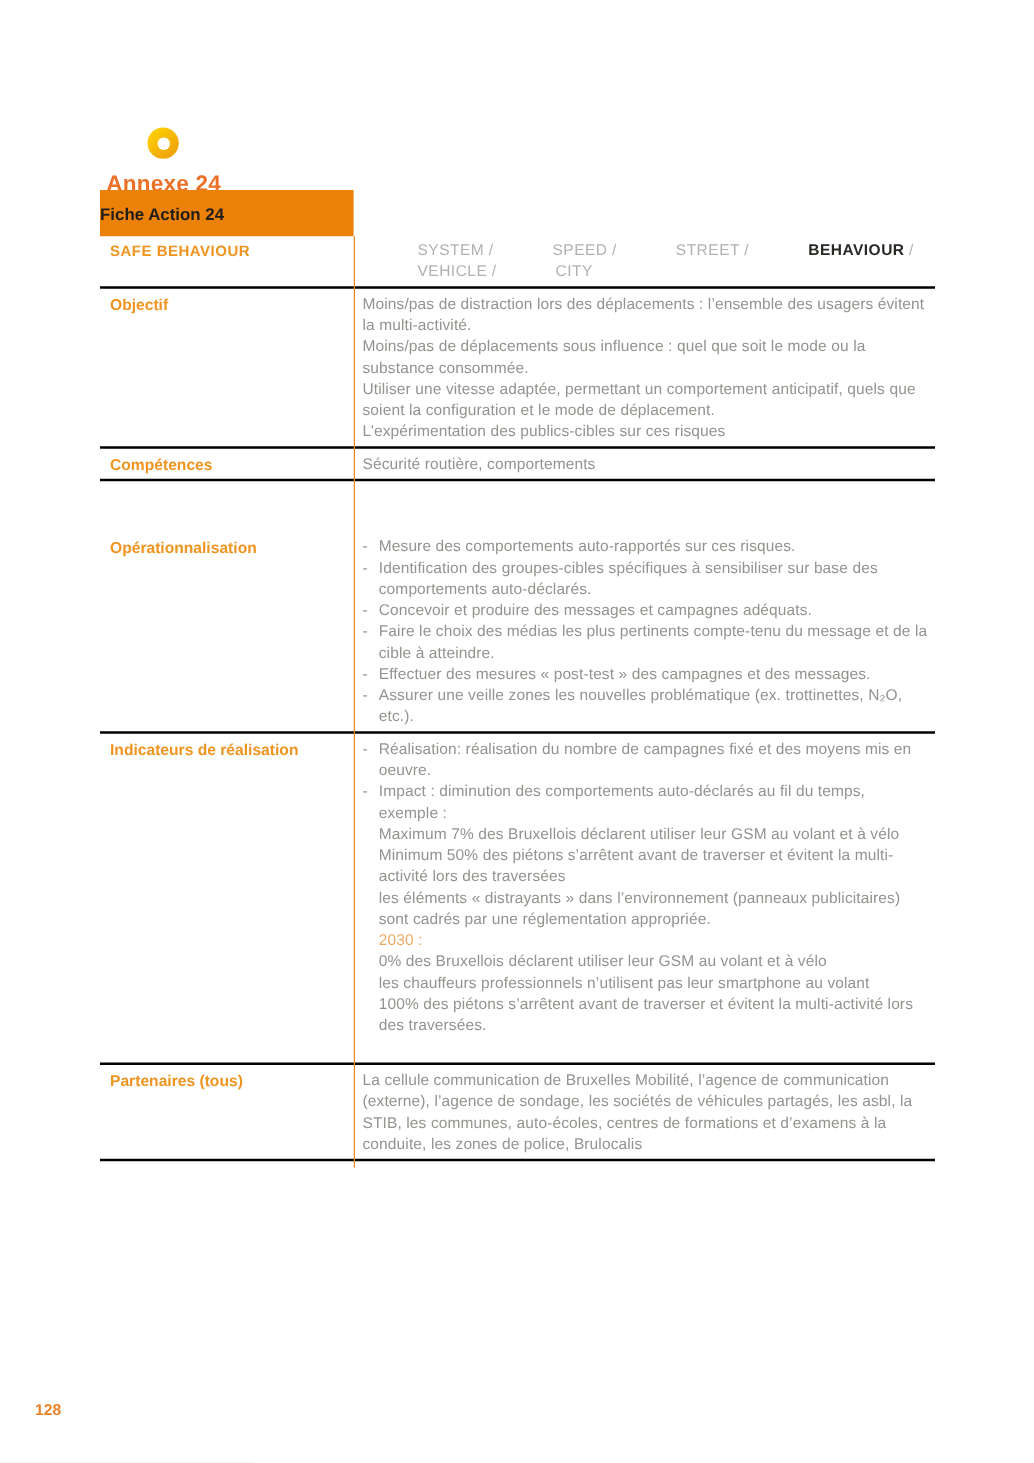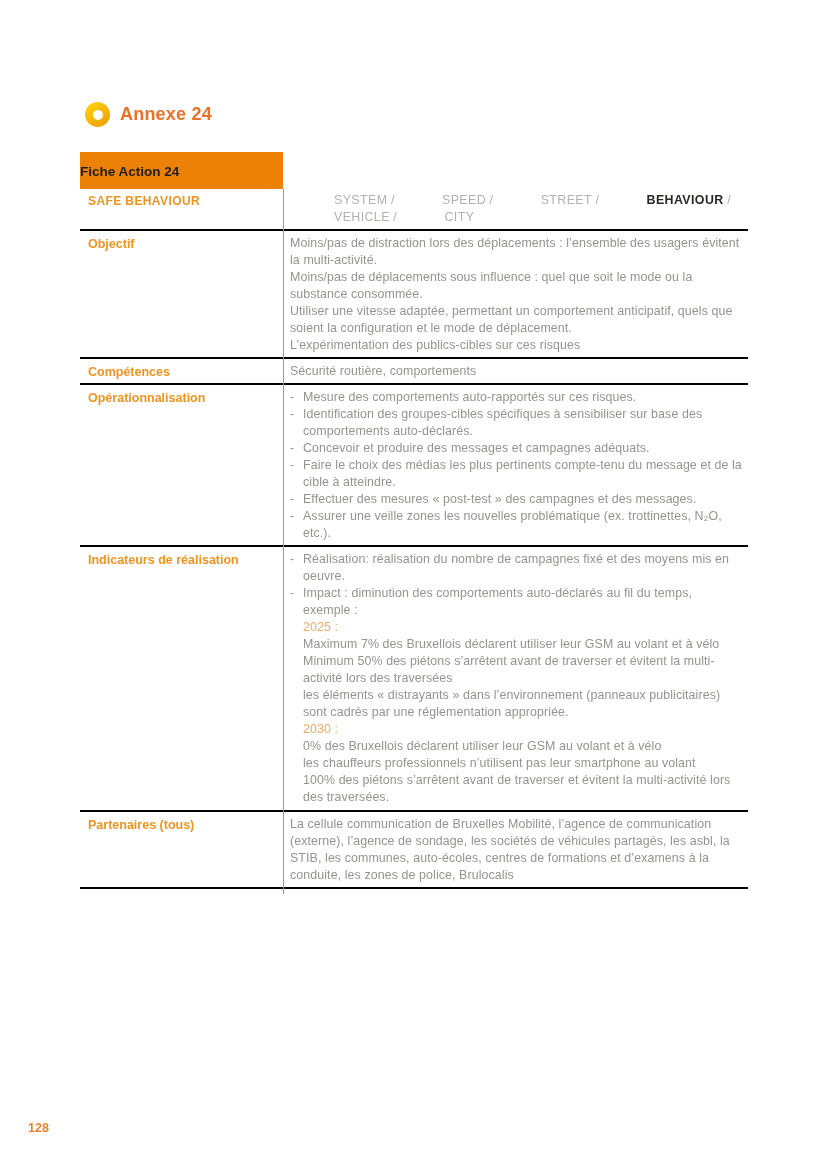--- a/index.html
+++ b/index.html
@@ -1,21 +1,21 @@
 <!DOCTYPE html>
 <html><head>
 <meta charset="utf-8">
 <style>
   html,body{margin:0;padding:0;background:#e9e9e9;}
   .page{
     position:relative;width:827px;height:1170px;margin:0 auto;background:#ffffff;
     font-family:"Liberation Sans",sans-serif;overflow:hidden;
   }
   
-  .annexe-header{position:absolute;left:85px;top:102px;display:flex;align-items:center;gap:10px;}
+  .annexe-header{position:absolute;left:85px;top:102px;display:flex;align-items:center;gap:10px;flex-direction:column;}
   .donut{width:25px;height:25px;border-radius:50%;
     background:linear-gradient(140deg,#fcca04 22%,#efa40a 82%);position:relative;flex:0 0 25px;}
   .donut::after{content:"";position:absolute;left:7.5px;top:7.5px;width:10px;height:10px;border-radius:50%;background:#fff;}
   .annexe-title{font-size:18px;font-weight:bold;color:#eb7028;letter-spacing:.2px;}
 
   
   .fiche-table{position:absolute;left:80px;top:152px;width:668px;}
   .vdiv{position:absolute;left:203px;top:37px;bottom:-5px;width:1px;background:#e58a1f;}
   .row{display:flex;border-bottom:2px solid #000000;}
   .cell-l{flex:0 0 203px;width:203px;box-sizing:border-box;padding:5px 8px 2px 8px;}
@@ -26,21 +26,21 @@
   .row.head .gap{flex:0 0 4px;width:4px;background:#ffffff;}
   .row.head .cell-r{background:#ec8107;color:#201e1a;font-weight:bold;font-size:12.6px;
     padding-top:8px;line-height:16px;letter-spacing:.1px;}
   .label{color:#f09420;font-weight:bold;font-size:12.5px;line-height:16px;}
   .label.upper{font-size:12px;letter-spacing:.4px;padding-top:0;}
   .r-safe{min-height:23px;}
   .r-safe .cell-l{padding-top:4px;}
   .r-safe .cell-r{padding-top:3px;}
   .r-objectif{min-height:126px;}
   .r-competences{min-height:22px;}
-  .r-operation{min-height:134px;}
+  .r-operation{min-height:134px;margin-top:40px;}
   .r-indicateurs{min-height:263px;}
   .r-partenaires{min-height:67px;}
   
   .line{margin:0;}
   .line.bullet{display:flex;}
   .line.bullet .dash{flex:0 0 13px;}
   .line.sub{padding-left:13px;}
   .line.year{padding-left:13px;color:#eca967;}
   
   .tag{color:#b3b1ae;letter-spacing:.4px;margin-left:44px;}
@@ -123,21 +123,20 @@
       <div class="cell-l label">Indicateurs de réalisation</div>
       <div class="cell-r">
           <div class="line bullet">
             <span class="dash">-</span>
             <span>Réalisation: réalisation du nombre de campagnes fixé et des moyens mis en oeuvre.</span>
           </div>
           <div class="line bullet">
             <span class="dash">-</span>
             <span>Impact : diminution des comportements auto-déclarés au fil du temps, exemple :</span>
           </div>
-          <div class="line year">2025 :</div>
           <div class="line sub">Maximum 7% des Bruxellois déclarent utiliser leur GSM au volant et à vélo</div>
           <div class="line sub">Minimum 50% des piétons s’arrêtent avant de traverser et évitent la multi-activité lors des traversées</div>
           <div class="line sub">les éléments « distrayants » dans l’environnement (panneaux publicitaires) sont cadrés par une réglementation appropriée.</div>
           <div class="line year">2030 :</div>
           <div class="line sub">0% des Bruxellois déclarent utiliser leur GSM au volant et à vélo</div>
           <div class="line sub">les chauffeurs professionnels n’utilisent pas leur smartphone au volant</div>
           <div class="line sub">100% des piétons s’arrêtent avant de traverser et évitent la multi-activité lors des traversées.</div>
         </div>
     </div>
 

